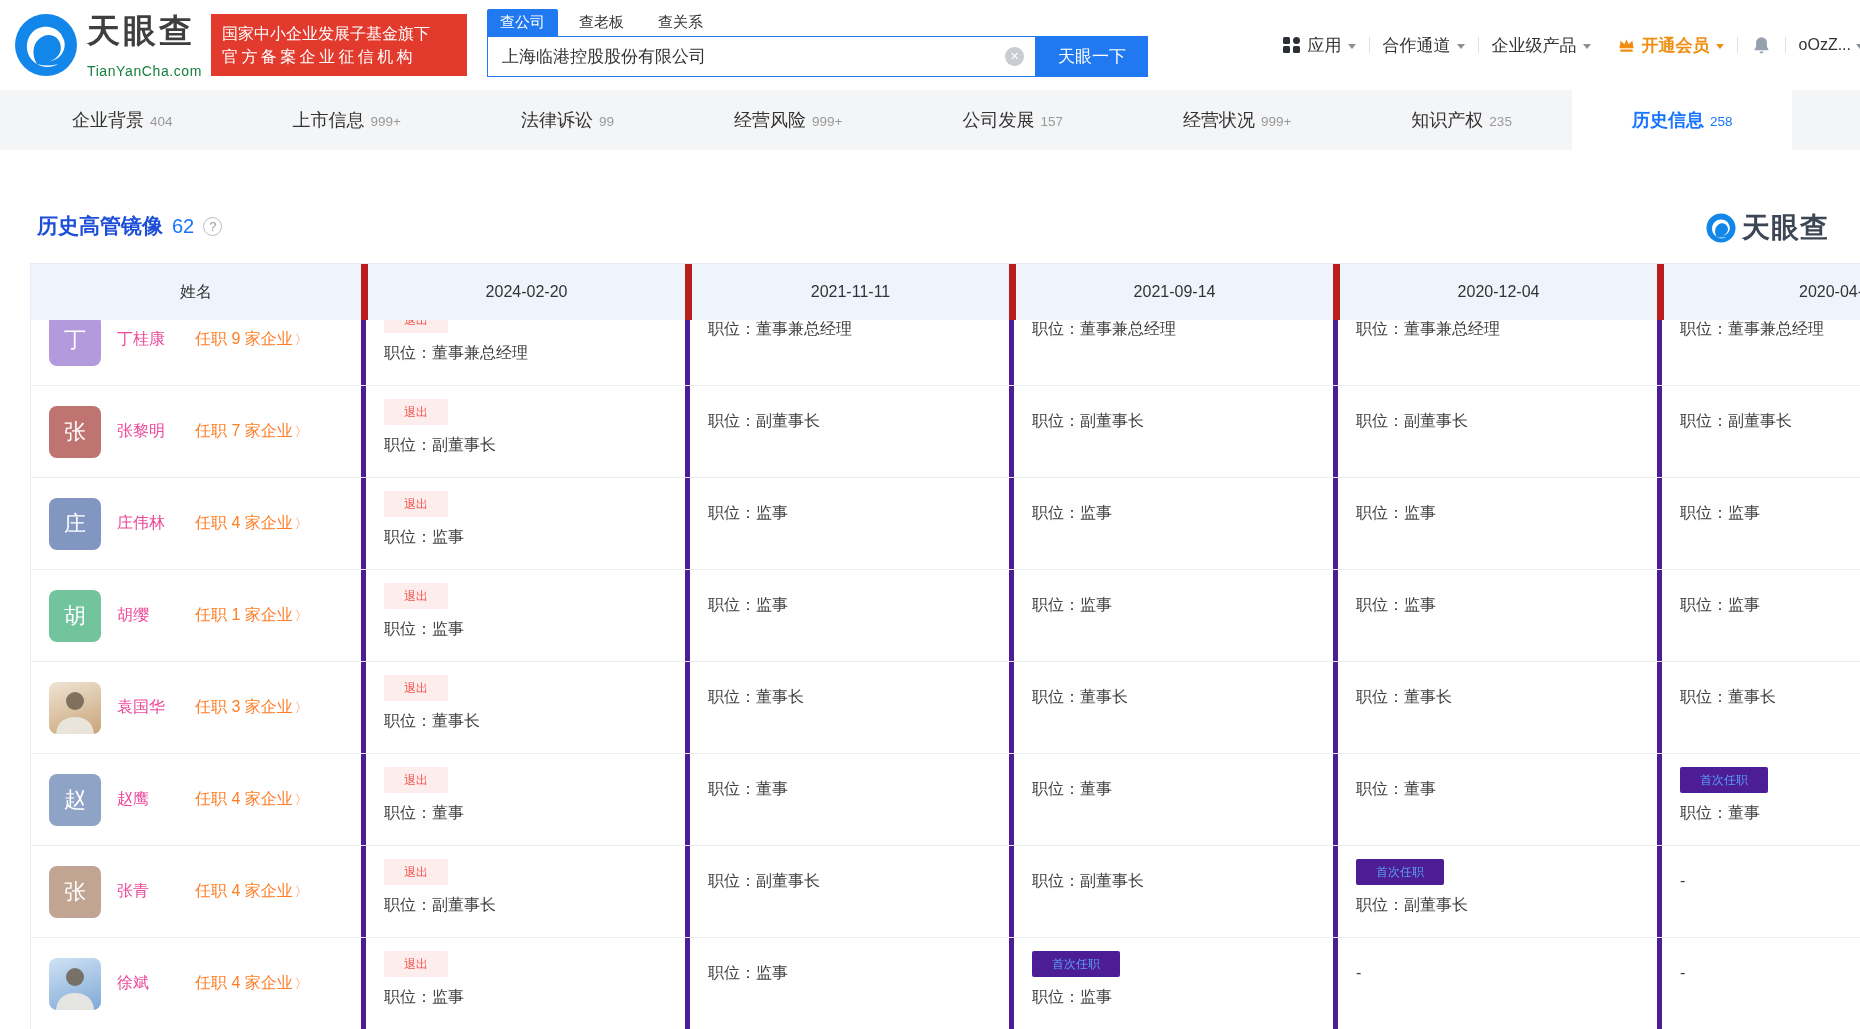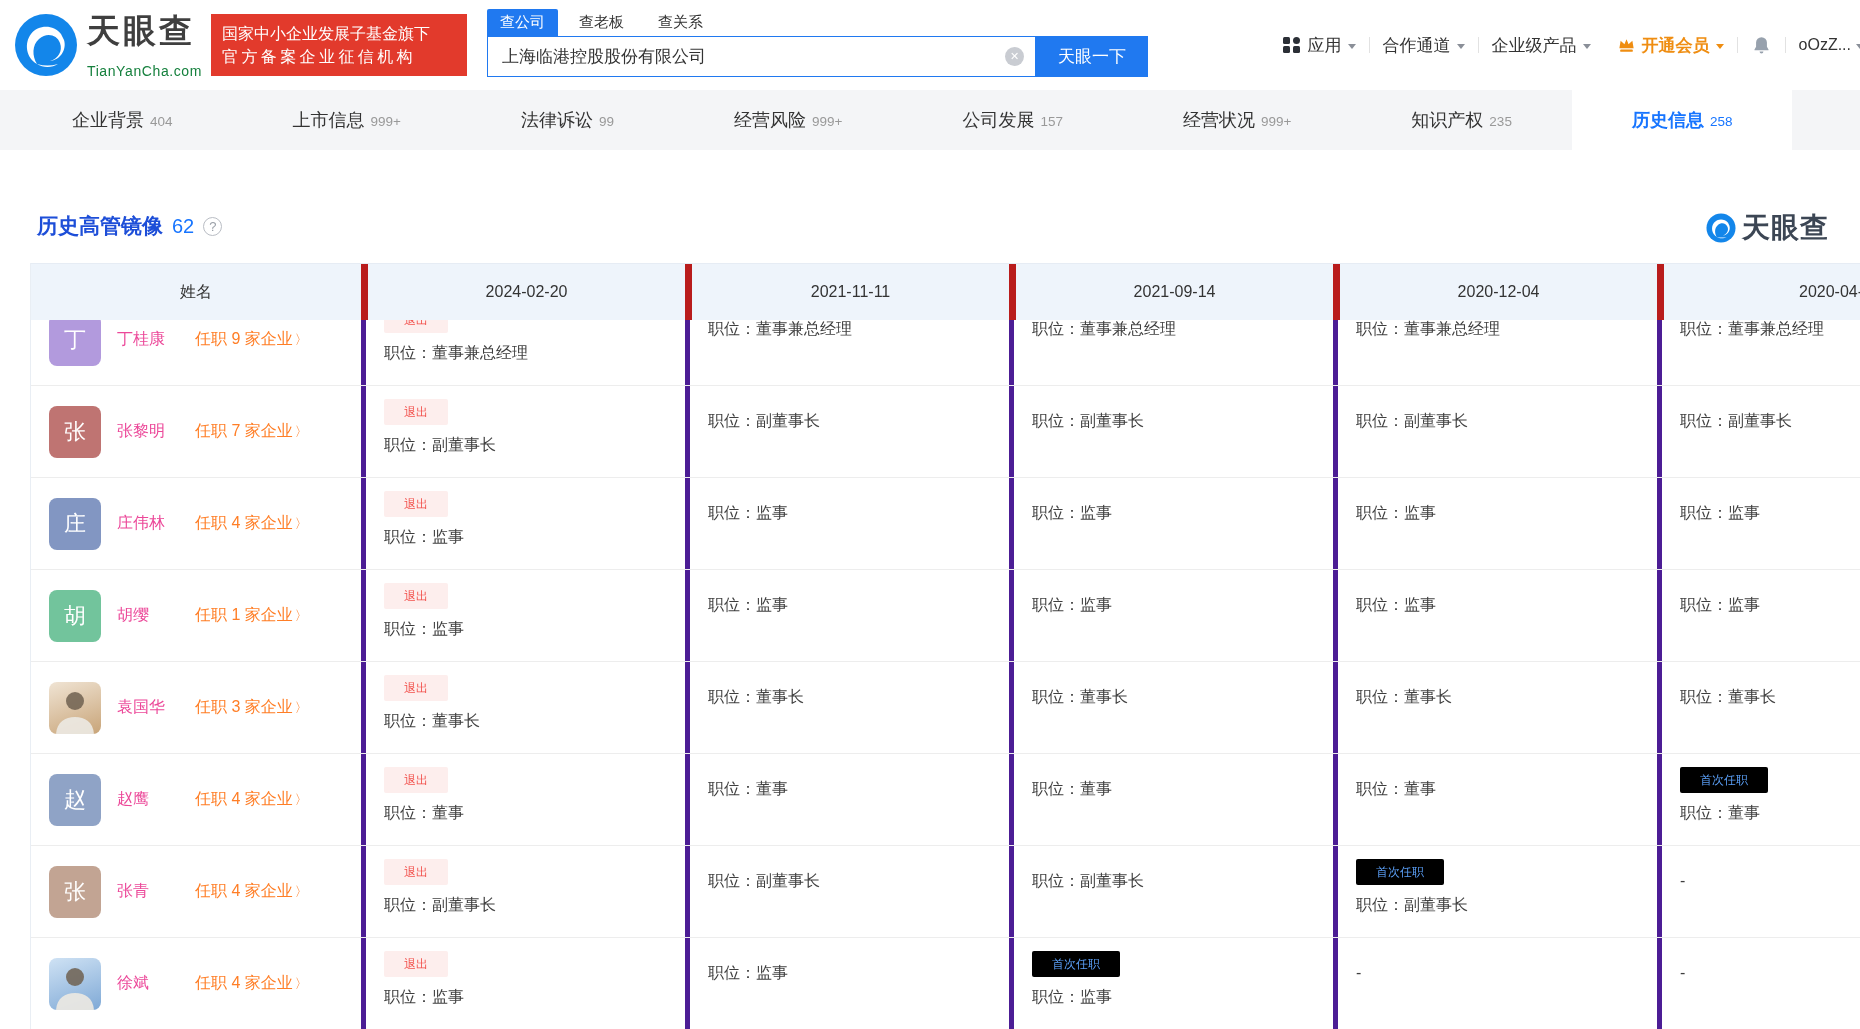--- a/index.html
+++ b/index.html
@@ -80,21 +80,21 @@
   align-items:center;justify-content:center;flex:none;overflow:hidden;cursor:pointer;}
 .avatar.photo svg{width:52px;height:52px;display:block;}
 .name-link{color:#ec4899;font-size:16px;margin-left:16px;width:78px;flex:none;cursor:pointer;}
 .companies-link{color:#ff7e26;font-size:16px;display:flex;align-items:center;cursor:pointer;white-space:nowrap;}
 .companies-link .arrow{font-size:13px;margin-left:2px;}
 .date-cell{width:324px;padding:24px 0 0 18px;font-size:16px;color:#3f3f3f;}
 .date-cell:last-child{width:350px;}
 .date-cell.has-badge{padding-top:13px;}
 .badge{display:inline-block;font-size:12px;padding:3px 20px;border-radius:2px;line-height:20px;}
 .b-exit{background:#fdeeed;color:#f2504b;}
-.b-first{background:#000000;color:#5a9ef5;}
+.b-first{background:#4c1d95;color:#5a9ef5;}
 .has-badge .pos{margin-top:9px;}
 .pos{line-height:22px;}
 </style>
 </head>
 <body>
 
 <header class="topbar">
   <div class="logo">
     <svg class="logo-icon" viewBox="0 0 64 64">
       <circle cx="32" cy="32" r="31" fill="#1386ea"></circle>

